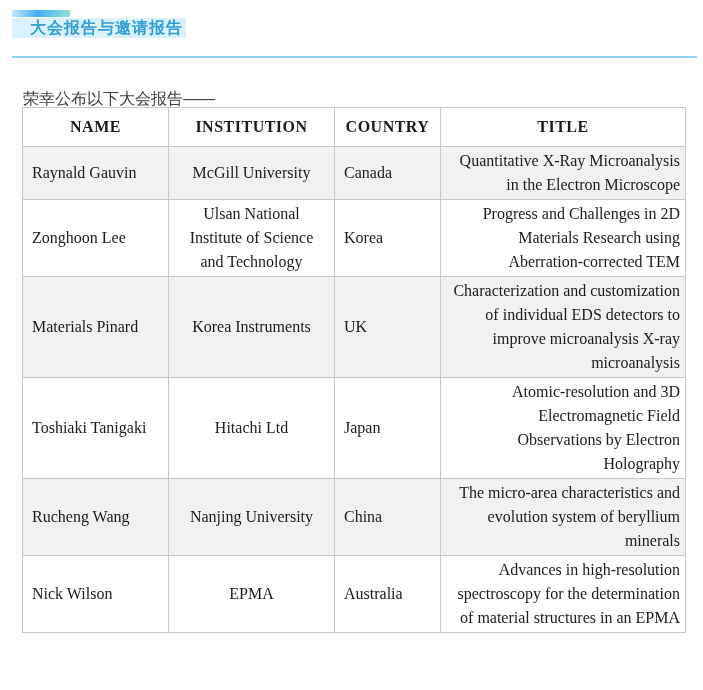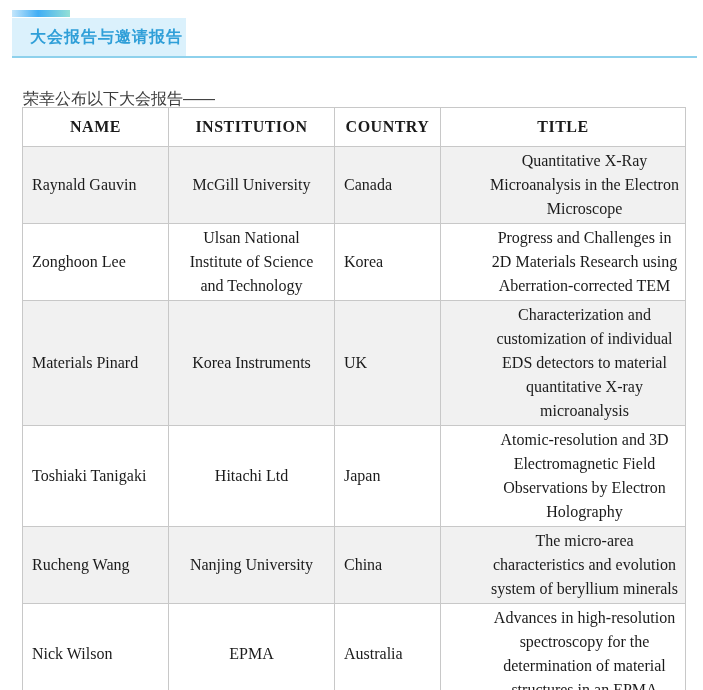--- a/index.html
+++ b/index.html
@@ -21,21 +21,21 @@
     top: 10px;
     width: 58px;
     height: 7px;
     background: linear-gradient(90deg, #c4e6fb 0%, #41aef5 45%, #93e0d6 100%);
   }
   .title-box {
     position: absolute;
     left: 12px;
     top: 18px;
     width: 174px;
-    height: 38px;
+    height: 20px;
     background: #dbf1fc;
     box-sizing: border-box;
     display: flex;
     align-items: center;
     padding-left: 18px;
   }
   .title-box .title-text {
     color: #2f9fd8;
     font-size: 16px;
     font-weight: bold;
@@ -81,21 +81,21 @@
   table.reports td {
     border: 1px solid #c8c8c8;
     padding: 2px 9px;
     line-height: 24px;
     vertical-align: middle;
   }
   table.reports tr.odd td { background: #f1f1f1; }
   table.reports td.c-name    { }
   table.reports td.c-inst    { text-align: center; }
   table.reports td.c-country { text-align: left; }
-  table.reports td.c-title   { text-align: center; padding-right: 5px; padding-left: 48px; }
+  table.reports td.c-title   { text-align: right; padding-right: 5px; }
 </style>
 </head>
 <body>
 
 <div class="page">
 
   <div class="accent-bar"></div>
 
   <div class="title-box">
     <span class="title-text">大会报告与邀请报告</span>
@@ -129,21 +129,21 @@
       <tr>
         <td class="c-name">Zonghoon Lee</td>
         <td class="c-inst">Ulsan National Institute of Science and Technology</td>
         <td class="c-country">Korea</td>
         <td class="c-title">Progress and Challenges in 2D Materials Research using Aberration-corrected TEM</td>
       </tr>
       <tr class="odd">
         <td class="c-name">Materials Pinard</td>
         <td class="c-inst">Korea Instruments</td>
         <td class="c-country">UK</td>
-        <td class="c-title">Characterization and customization of individual EDS detectors to material quantitative X-ray microanalysis</td>
+        <td class="c-title">Characterization and customization of individual EDS detectors to improve microanalysis X-ray microanalysis</td>
       </tr>
       <tr>
         <td class="c-name">Toshiaki Tanigaki</td>
         <td class="c-inst">Hitachi Ltd</td>
         <td class="c-country">Japan</td>
         <td class="c-title">Atomic-resolution and 3D Electromagnetic Field Observations by Electron Holography</td>
       </tr>
       <tr class="odd">
         <td class="c-name">Rucheng Wang</td>
         <td class="c-inst">Nanjing University</td>

